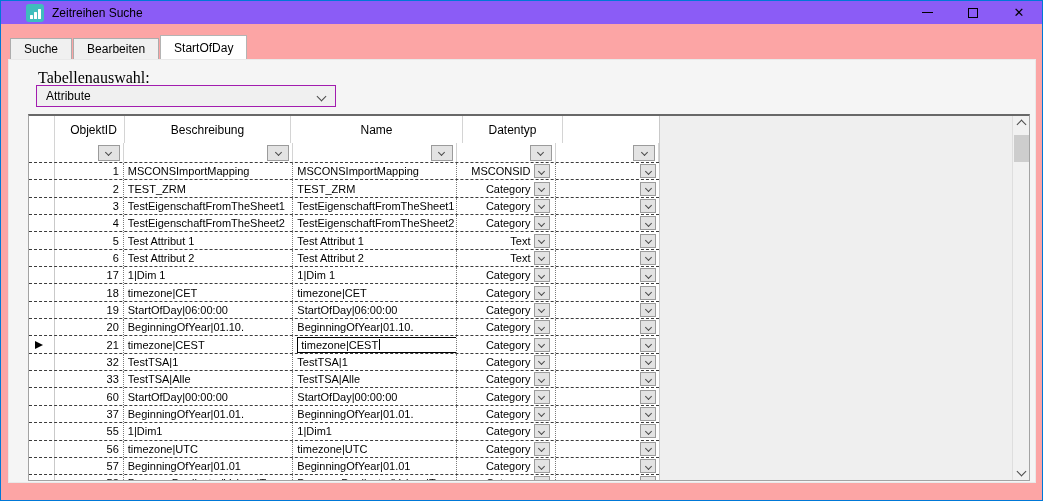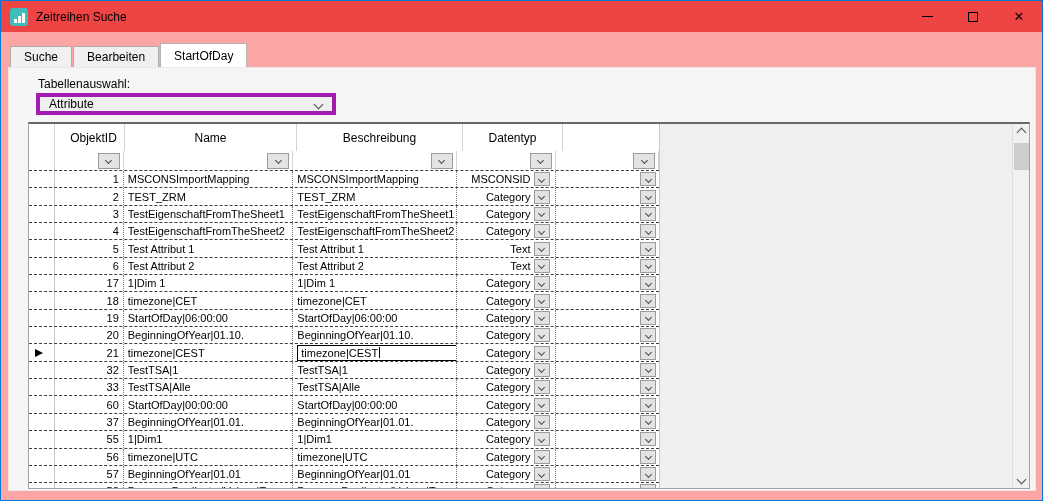--- a/index.html
+++ b/index.html
@@ -1,21 +1,21 @@
 <!DOCTYPE html>
 <html><head>
 <meta charset="utf-8">
 <style>
   * { margin:0; padding:0; box-sizing:border-box; }
   html,body { background:#cfcfcf; font-family:"Liberation Sans", sans-serif; }
   .window { width:1043px; height:501px; border:1px solid #0078d7; background:#a1d5d6;
             display:flex; flex-direction:column; position:relative; overflow:hidden; }
 
   
-  .titlebar { height:31px; background:#ef4444; display:flex; align-items:center; flex:0 0 auto; }
+  .titlebar { height:23px; background:#8b5cf6; display:flex; align-items:center; flex:0 0 auto;padding-left:16px; }
   .app-icon { width:18px; height:18px; margin-left:9px; background:#3fbdbd; border-radius:3px;
               display:flex; align-items:flex-end; justify-content:center; gap:1px; padding:3px 3px 3px 3px; }
   .app-icon .bar { width:3px; background:#ffffff; border-radius:0.5px; }
   .app-icon .b1 { height:4px; } .app-icon .b2 { height:7px; } .app-icon .b3 { height:10px; }
   .title-text { margin-left:8px; font-size:12px; color:#000; }
   .tb-spacer { flex:1; }
   .winbtn { width:46px; height:31px; display:flex; align-items:center; justify-content:center; }
   .glyph-min { width:11px; height:1px; background:#000; }
   .glyph-max { width:10px; height:10px; border:1px solid #000; }
   .glyph-close { font-size:13px; color:#000; line-height:1; }
@@ -24,23 +24,23 @@
   .client { flex:1; position:relative; background:#fca5a5; }
 
   .tabs { position:absolute; left:9px; top:11px; height:24px; display:flex; align-items:flex-end; z-index:3; }
   .tab { height:21px; padding:0 13px; background:#f0f0f0; border:1px solid #acacac; border-bottom:none;
          display:flex; align-items:center; font-size:12px; color:#000; margin-right:1px; }
   .tab.active { height:24px; background:#ffffff; border-color:#b4b4b4; z-index:4; }
 
   .panel { position:absolute; left:7px; top:35px; width:1028px; height:424px;
            background:#f5f5f5; border:1px solid #e9e9e9; z-index:2; }
 
-  .select-label { position:absolute; left:29px; top:9px; font-size:12px; color:#000; }
+  .select-label { position:absolute; left:29px; top:9px; font-size:16px; color:#000;font-family:Liberation Serif, serif; }
   .combo { position:absolute; left:27px; top:25px; width:300px; height:22px; background:#f0f0f0;
-           border:4px solid #a21caf; display:flex; align-items:center; padding:0 9px; font-size:12px; color:#000; }
+           border:1px solid #a21caf; display:flex; align-items:center; padding:0 9px; font-size:12px; color:#000; }
   .combo .chev { position:absolute; right:10px; }
 
   .chev { width:7px; height:7px; border-right:1.5px solid #4a4a4a; border-bottom:1.5px solid #4a4a4a;
           transform:rotate(45deg); display:inline-block; }
   .chev.up { transform:rotate(-135deg); }
   .chev.small { width:5px; height:5px; border-width:1.2px; }
 
   
   .grid-wrap { position:absolute; left:19px; top:54px; width:1002px; height:367px;
                border:1px solid #a3a3a3; border-top:2px solid #686868; background:#efefef; display:flex; }
@@ -114,22 +114,22 @@
       <div class="combo">
         <span>Attribute</span>
         <span class="chev"></span>
       </div>
 
       <div class="grid-wrap">
         <div class="grid-cols">
           <div class="grid-header" id="ghead">
               <div class="hcell c0"></div>
               <div class="hcell c1">ObjektID</div>
+              <div class="hcell c3">Beschreibung</div>
               <div class="hcell c2">Name</div>
-              <div class="hcell c3">Beschreibung</div>
               <div class="hcell c4">Datentyp</div>
             </div>
           <div class="grid-filter" id="gfilter">
               <div class="fcell c0"></div>
               <div class="fcell c1">
                 <div class="fbtn">
                   <div class="chev small"></div>
                 </div>
               </div>
               <div class="fcell c2">

